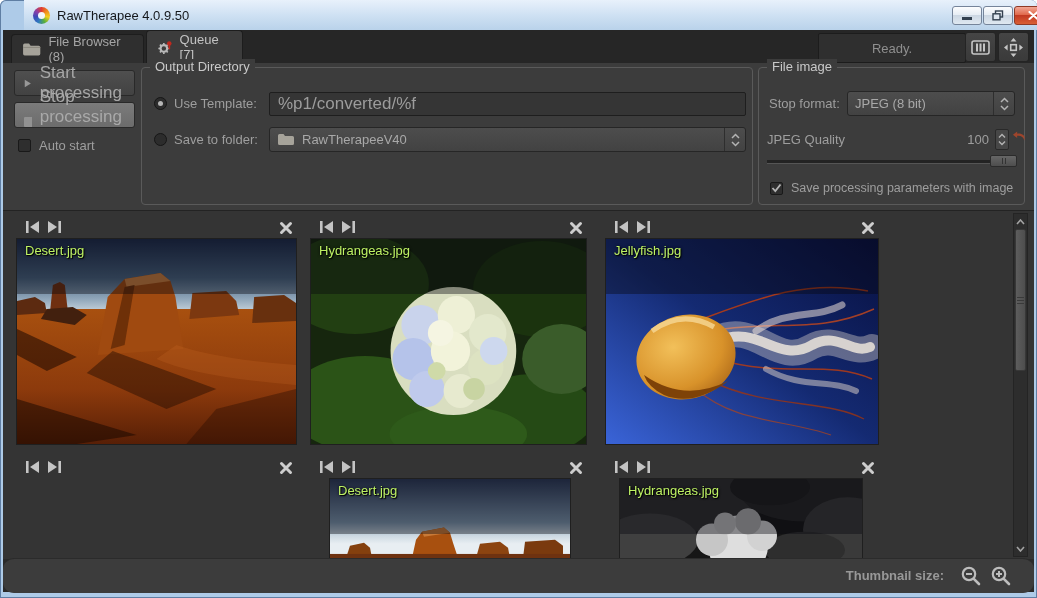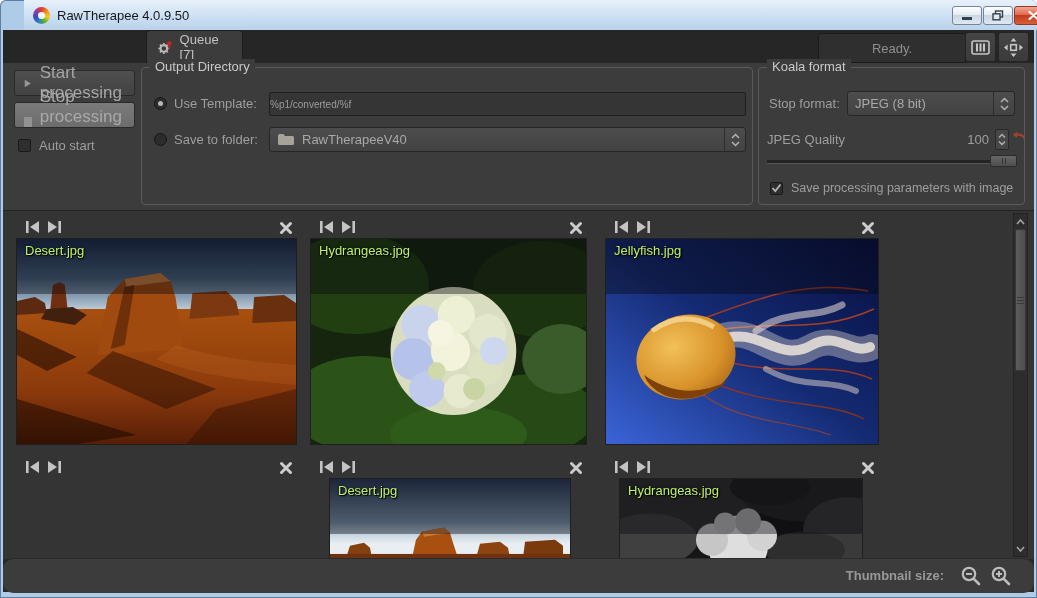--- a/index.html
+++ b/index.html
@@ -32,22 +32,22 @@
   .pbtn{position:absolute;left:11px;width:121px;height:26px;border:1px solid #292929;border-radius:3px;display:flex;align-items:center;gap:8px;
     padding-left:9px;box-sizing:border-box;font-size:17px;}
   .pbtn.start{top:7px;background:linear-gradient(#4f4f4f,#424242);color:#a6a6a6;}
   .pbtn.stop{top:39px;background:linear-gradient(#7b7b7b,#6c6c6c);color:#a9a9a9;align-items:flex-end;}
   .chkrow{position:absolute;display:flex;align-items:center;gap:8px;}
   .cbox{width:13px;height:13px;background:#2e2e2e;border:1px solid #191919;border-radius:2px;box-sizing:border-box;display:flex;align-items:center;justify-content:center;}
   .frame{position:absolute;border:1px solid #5a5a5a;border-radius:4px;box-sizing:border-box;}
   .frame-label{position:absolute;top:-9px;left:8px;background:#3c3c3c;padding:0 5px;color:#c9c9c9;font-size:13px;}
   .radio{width:13px;height:13px;border-radius:50%;background:#2c2c2c;border:1px solid #161616;box-sizing:border-box;position:relative;}
   .radio.sel::after{content:"";position:absolute;left:3px;top:3px;width:5px;height:5px;border-radius:50%;background:#b6b6b6;}
-  .field{position:absolute;height:24px;background:#353535;border:1px solid #1e1e1e;border-radius:2px;color:#9c9c9c;font-size:10px;
-    padding:0 0;box-sizing:border-box;font-family:"Liberation Sans",sans-serif;}
+  .field{position:absolute;height:24px;background:#353535;border:1px solid #1e1e1e;border-radius:2px;color:#9c9c9c;font-size:17px;
+    padding:0 8px;box-sizing:border-box;font-family:"Liberation Sans",sans-serif;}
   .combo{position:absolute;height:25px;background:linear-gradient(#4d4d4d,#424242);border:1px solid #262626;border-radius:3px;box-sizing:border-box;
     display:flex;align-items:center;gap:7px;padding-left:7px;color:#a8a8a8;}
   .combo .spin{margin-left:auto;width:20px;align-self:stretch;border-left:1px solid #2e2e2e;display:flex;align-items:center;justify-content:center;}
   .lbl{position:absolute;color:#9e9e9e;font-size:13px;white-space:nowrap;}
   .spinbox{position:absolute;width:14px;height:21px;background:#474747;border:1px solid #292929;border-radius:2px;box-sizing:border-box;
     display:flex;align-items:center;justify-content:center;}
   .slider-track{position:absolute;height:3px;background:#232323;border-bottom:1px solid #555;}
   .slider-handle{position:absolute;width:27px;height:12px;background:linear-gradient(#666,#4e4e4e);border:1px solid #2b2b2b;border-radius:2px;
     box-sizing:border-box;display:flex;align-items:center;justify-content:center;gap:2px;}
   .slider-handle i{display:block;width:1px;height:6px;background:#333;}
@@ -97,20 +97,27 @@
         <svg width="11" height="9" viewBox="0 0 11 9">
           <path d="M1.5 1 L9.5 8 M9.5 1 L1.5 8" stroke="#fff" stroke-width="2.1" stroke-linecap="round"></path>
         </svg>
       </span>
     </span>
   </div>
 
   <div class="app">
 
     <div class="tabstrip">
+      <div class="tab tab-fb">
+        <svg width="21" height="15" viewBox="0 0 18 13">
+          <path d="M1 2.5 Q1 1 2.5 1 L6.5 1 L8 3 L15.5 3 Q17 3 17 4.5 L17 10.5 Q17 12 15.5 12 L2.5 12 Q1 12 1 10.5 Z" fill="#a6a39a"></path>
+          <path d="M1 4.6 L17 4.6" stroke="#8b887e" stroke-width="0.9"></path>
+        </svg>
+        <span>File Browser  (8)</span>
+      </div>
       <div class="tab tab-q">
         <svg width="17" height="17" viewBox="0 0 16 16">
           <circle cx="7" cy="9" r="3.4" fill="none" stroke="#b9b9b9" stroke-width="2.2"></circle>
           <g stroke="#b9b9b9" stroke-width="1.7">
             <line x1="7" y1="3.4" x2="7" y2="5.2"></line>
               <line x1="7" y1="12.8" x2="7" y2="14.6"></line>
             <line x1="1.4" y1="9" x2="3.2" y2="9"></line>
               <line x1="10.8" y1="9" x2="12.6" y2="9"></line>
             <line x1="3" y1="5" x2="4.3" y2="6.3"></line>
               <line x1="9.7" y1="11.7" x2="11" y2="13"></line>
@@ -178,21 +185,21 @@
           <span class="spin">
             <svg width="9" height="14" viewBox="0 0 9 14">
                 <path d="M1 5 L4.5 1.5 L8 5" stroke="#b3b3b3" stroke-width="1.5" fill="none"></path>
                 <path d="M1 9 L4.5 12.5 L8 9" stroke="#b3b3b3" stroke-width="1.5" fill="none"></path>
               </svg>
           </span>
         </div>
       </div>
 
       <div class="frame" style="left:755px;top:4px;width:267px;height:138px">
-        <div class="frame-label">Koala format</div>
+        <div class="frame-label">File image</div>
         <span class="lbl" style="left:10px;top:28px">Stop format:</span>
         <div class="combo" style="left:88px;top:23px;width:168px">
           <span>JPEG (8 bit)</span>
           <span class="spin">
             <svg width="9" height="14" viewBox="0 0 9 14">
                 <path d="M1 5 L4.5 1.5 L8 5" stroke="#b3b3b3" stroke-width="1.5" fill="none"></path>
                 <path d="M1 9 L4.5 12.5 L8 9" stroke="#b3b3b3" stroke-width="1.5" fill="none"></path>
               </svg>
           </span>
         </div>

